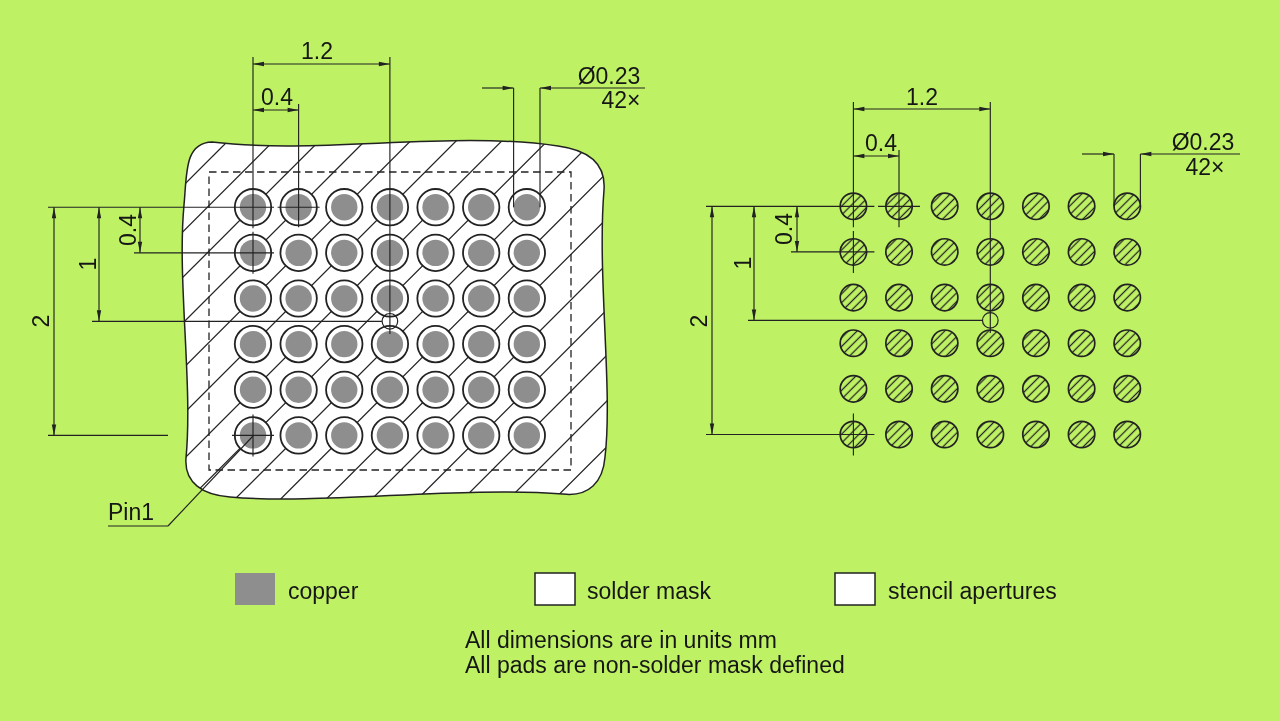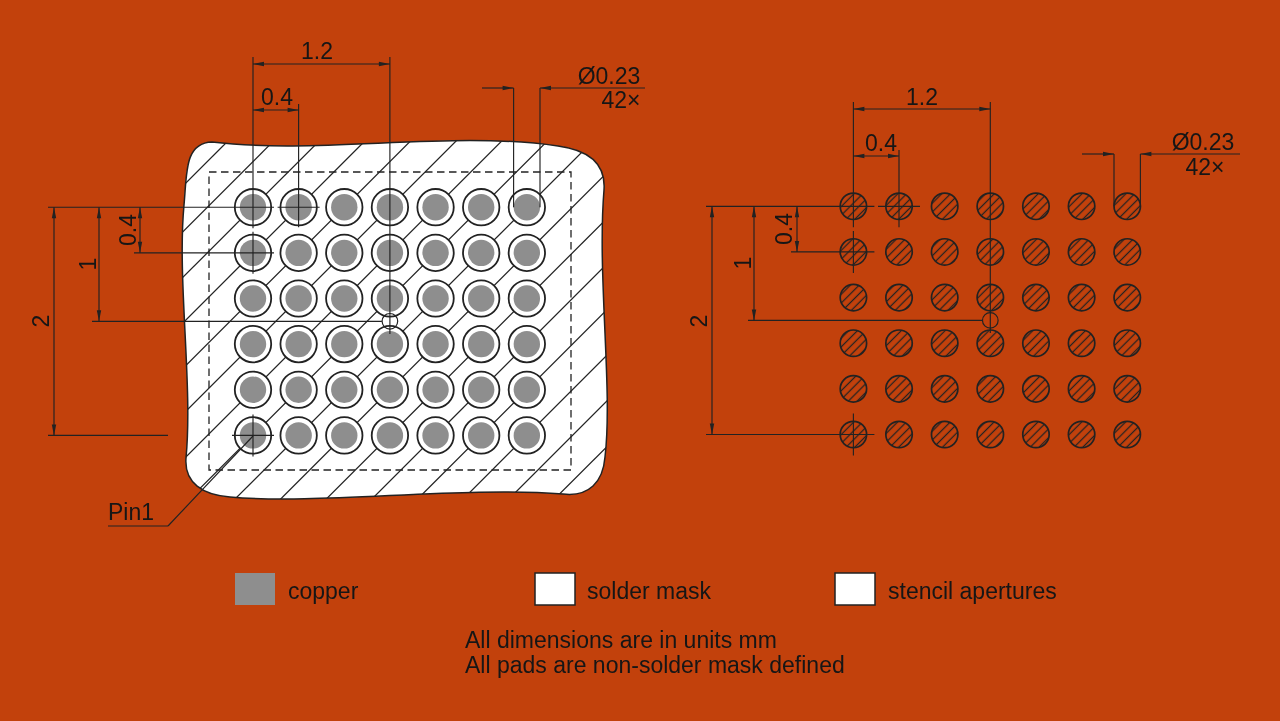--- a/index.html
+++ b/index.html
@@ -1,17 +1,17 @@
 <!DOCTYPE html>
 <html style="--line: #222222; --copper: #8e8e8e;"><head>
 <meta charset="utf-8">
 <style>
   :root { --line:#222222; --copper:#8e8e8e; }
   html,body { margin:0; padding:0; background:#ffffff; }
-  .canvas { position:relative; width:1280px; height:721px; background:#c2410c; overflow:hidden; }
+  .canvas { position:relative; width:1280px; height:721px; background:#bef264; overflow:hidden; }
   svg text { font-family:"Liberation Sans","DejaVu Sans",sans-serif; font-size:23px; fill:#161616; }
   .ln   { stroke:var(--line); fill:none; stroke-width:1.15; }
   .blob { stroke:var(--line); fill:#ffffff; stroke-width:1.5; }
   .hl   { stroke:var(--line); stroke-width:1.25; }
   .dash { stroke:var(--line); fill:none; stroke-width:1.3; stroke-dasharray:7.5 4.5; }
   .maskc{ stroke:var(--line); fill:#ffffff; stroke-width:1.8; }
   .cu   { fill:var(--copper); stroke:none; }
   .apc  { stroke:var(--line); stroke-width:1.7; }
   .arw  { fill:var(--line); stroke:none; }
   .org  { stroke:var(--line); fill:none; stroke-width:1.2; }

